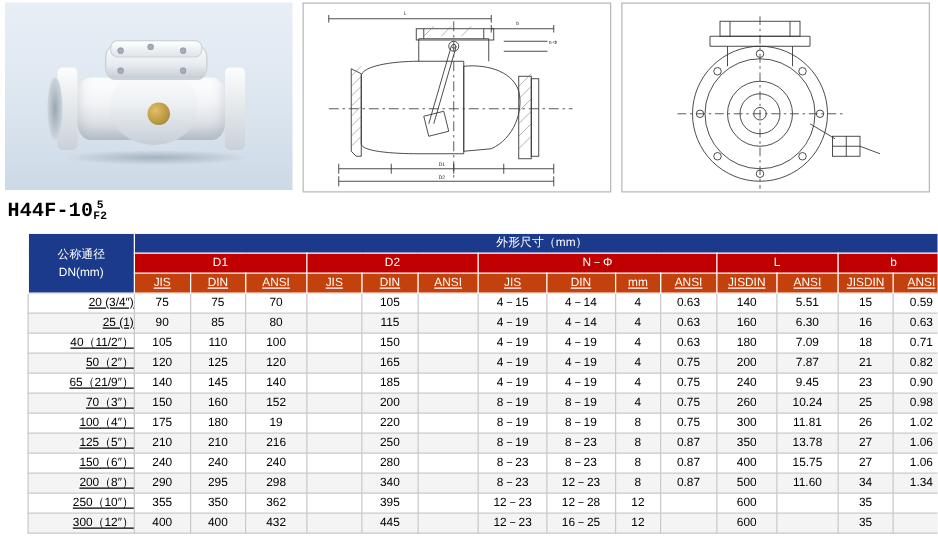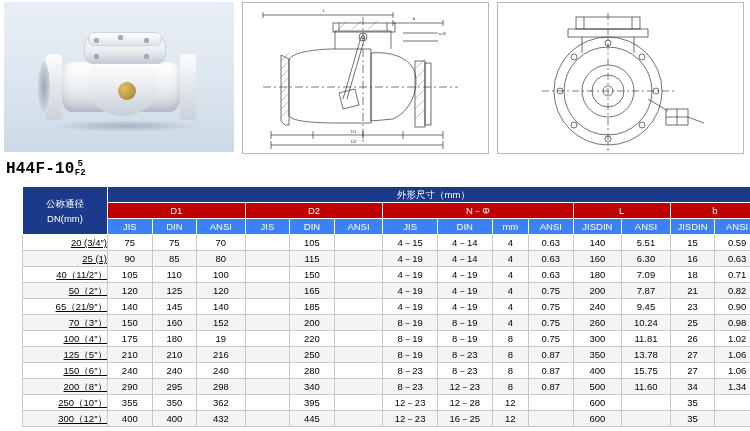--- a/index.html
+++ b/index.html
@@ -99,21 +99,21 @@
     font-size:9.5px;
     text-align:center;
     padding:0;
     height:15px;
     line-height:15px;
     white-space:nowrap;
   }
   thead th{color:#ffffff;font-weight:normal;}
   .h-blue{background:#1b3a8c;}
   .h-red{background:#c00000;}
-  .h-dark{background:#3b82f6;}
+  .h-dark{background:#c2410c;text-decoration:underline;}
   tbody td{border:1px solid #c9c9c9;background:#ffffff;color:#000;}
   tbody tr:nth-child(even) td{background:#f4f4f4;}
   td.dn{text-align:right;text-decoration:underline;}
   .wm{
     position:absolute;left:150px;top:345px;width:430px;
     text-align:center;font-size:15px;color:#d9d9d9;
     letter-spacing:6px;pointer-events:none;
   }
 </style>
 </head>

